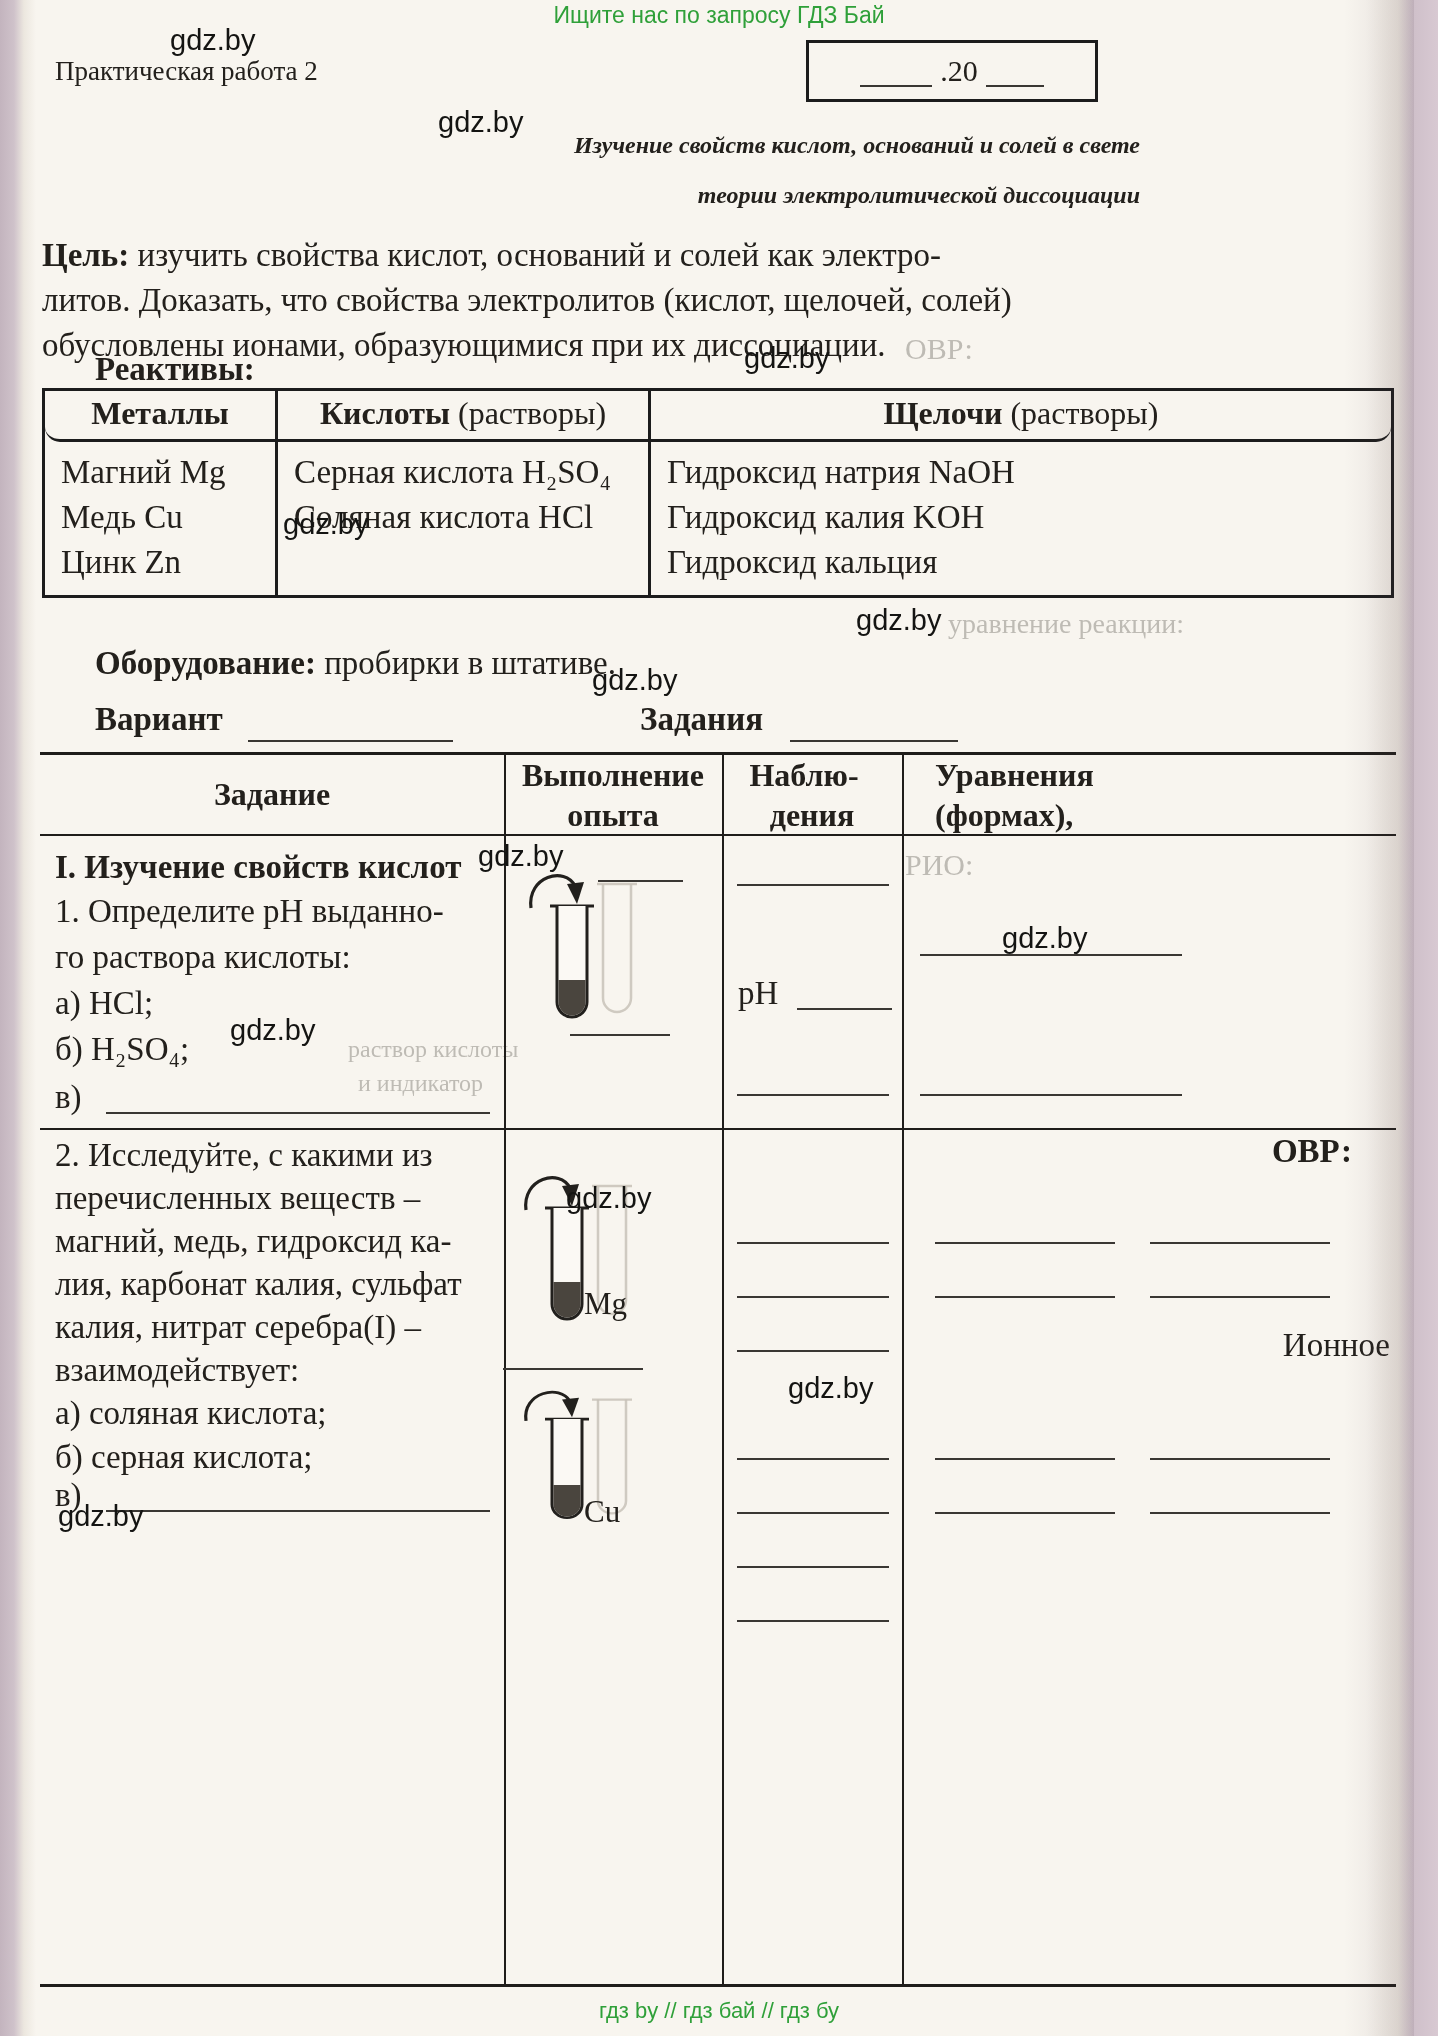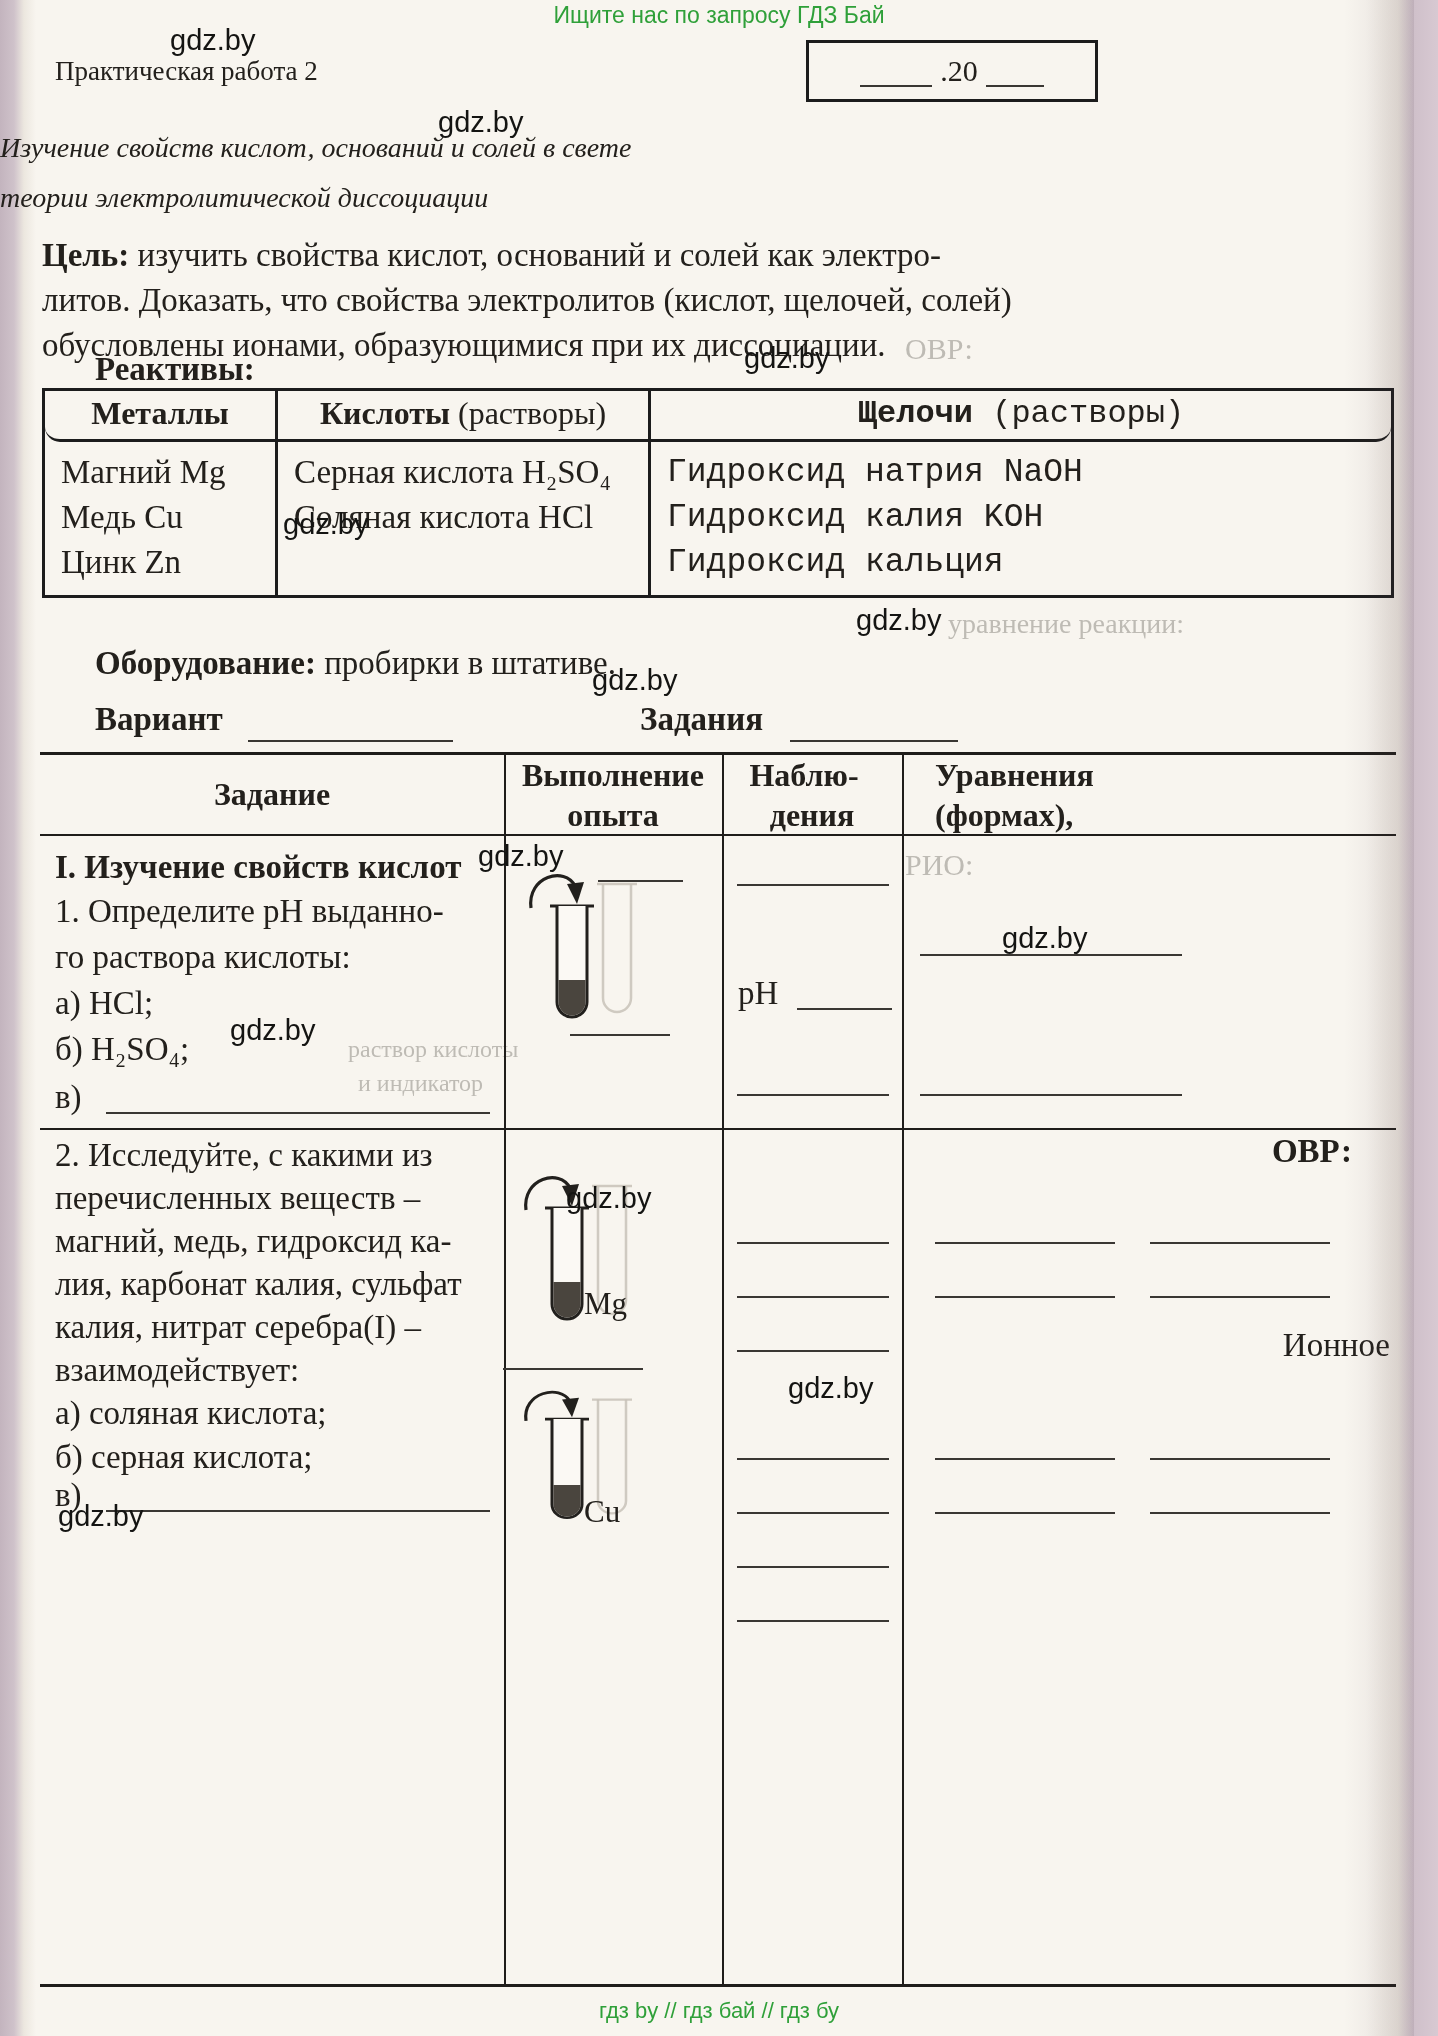--- a/index.html
+++ b/index.html
@@ -5,41 +5,41 @@
   html,body{margin:0;padding:0;background:#b9aab4;}
   .page{
     position:relative;width:1438px;height:2036px;margin:0 auto;overflow:hidden;
     font-family:"Liberation Serif","DejaVu Serif",serif;color:#23201c;
     background:linear-gradient(90deg,#c3b4be 0,#cfc2ca 14px,#ece7df 24px,#f8f5ef 36px,#f8f5ef 1366px,#eae4dc 1398px,#cfc0ca 1414px,#d8c9d2 1438px);
   }
   .abs{position:absolute;}
   .bodytext{font-size:33px;line-height:1.05;white-space:nowrap;z-index:2;}
   .bold{font-weight:bold;}
   .title{font-size:27px;font-weight:normal;white-space:nowrap;z-index:2;}
-  .subtitle{left:0;width:1140px;text-align:left;font-size:28px;font-weight:normal;font-style:italic;white-space:nowrap;z-index:2;}
+  .subtitle{left:0;width:1140px;text-align:right;font-size:24px;font-weight:bold;font-style:italic;white-space:nowrap;z-index:2;}
   .green{font-family:"Liberation Sans","DejaVu Sans",sans-serif;color:#2fa039;z-index:5;}
   .top-banner{top:2px;left:0;width:1438px;text-align:center;font-size:23px;}
   .bottom-banner{top:1998px;left:0;width:1438px;text-align:center;font-size:22px;}
   .wm{position:absolute;font-family:"Liberation Sans","DejaVu Sans",sans-serif;font-size:29px;font-weight:500;color:#141412;z-index:5;white-space:nowrap;}
   .bleed{position:absolute;color:#8f8c85;opacity:.55;filter:blur(.7px);white-space:nowrap;z-index:1;}
   .rline{position:absolute;height:0;border-top:2.2px solid #3a3733;z-index:2;}
   .hline{position:absolute;left:40px;width:1356px;height:0;border-top:3px solid #1f1d1a;z-index:2;}
   .hline.thin{border-top-width:2.5px;}
   .hline.thick{border-top-width:3.5px;}
   .vline{position:absolute;top:752px;height:1232px;width:0;border-left:2.5px solid #1f1d1a;z-index:2;}
   .corner-box{left:806px;top:40px;width:286px;height:56px;border:3px solid #1c1c1c;display:flex;align-items:center;justify-content:center;gap:8px;font-size:30px;z-index:2;}
   .blank{display:inline-block;border-bottom:2.2px solid #3a3733;height:1em;}
   .rtable{position:absolute;left:42px;top:388px;width:1352px;border:3px solid #1c1c1c;z-index:2;box-sizing:border-box;}
   .rt-row{display:flex;border-radius:15px;}
   .rt-head{border-bottom:3px solid #1c1c1c;}
   .rt-head .rt-c{text-align:center;padding:4px 0 7px;font-size:32px;white-space:nowrap;}
   .rt-c{box-sizing:border-box;}
   .rt-c1{width:233px;border-right:3px solid #1c1c1c;}
   .rt-c2{width:373px;border-right:3px solid #1c1c1c;}
-  .rt-c3{flex:1;font-family:Liberation Mono, monospace;}
+  .rt-c3{flex:1;}
   .rt-body .rt-c{padding:8px 0 10px 16px;font-size:33px;line-height:45px;white-space:nowrap;}
   .th{position:absolute;font-weight:bold;font-size:32px;white-space:nowrap;z-index:2;}
   .tube{position:absolute;z-index:2;}
   .tube-caption{position:absolute;font-size:31px;z-index:3;white-space:nowrap;}
   .shade{position:absolute;right:24px;top:0;bottom:0;width:70px;background:linear-gradient(90deg,rgba(90,70,85,0) 0%,rgba(90,70,85,.14) 100%);z-index:6;pointer-events:none;}
 </style>
 </head>
 <body>
 
 <div class="page">

